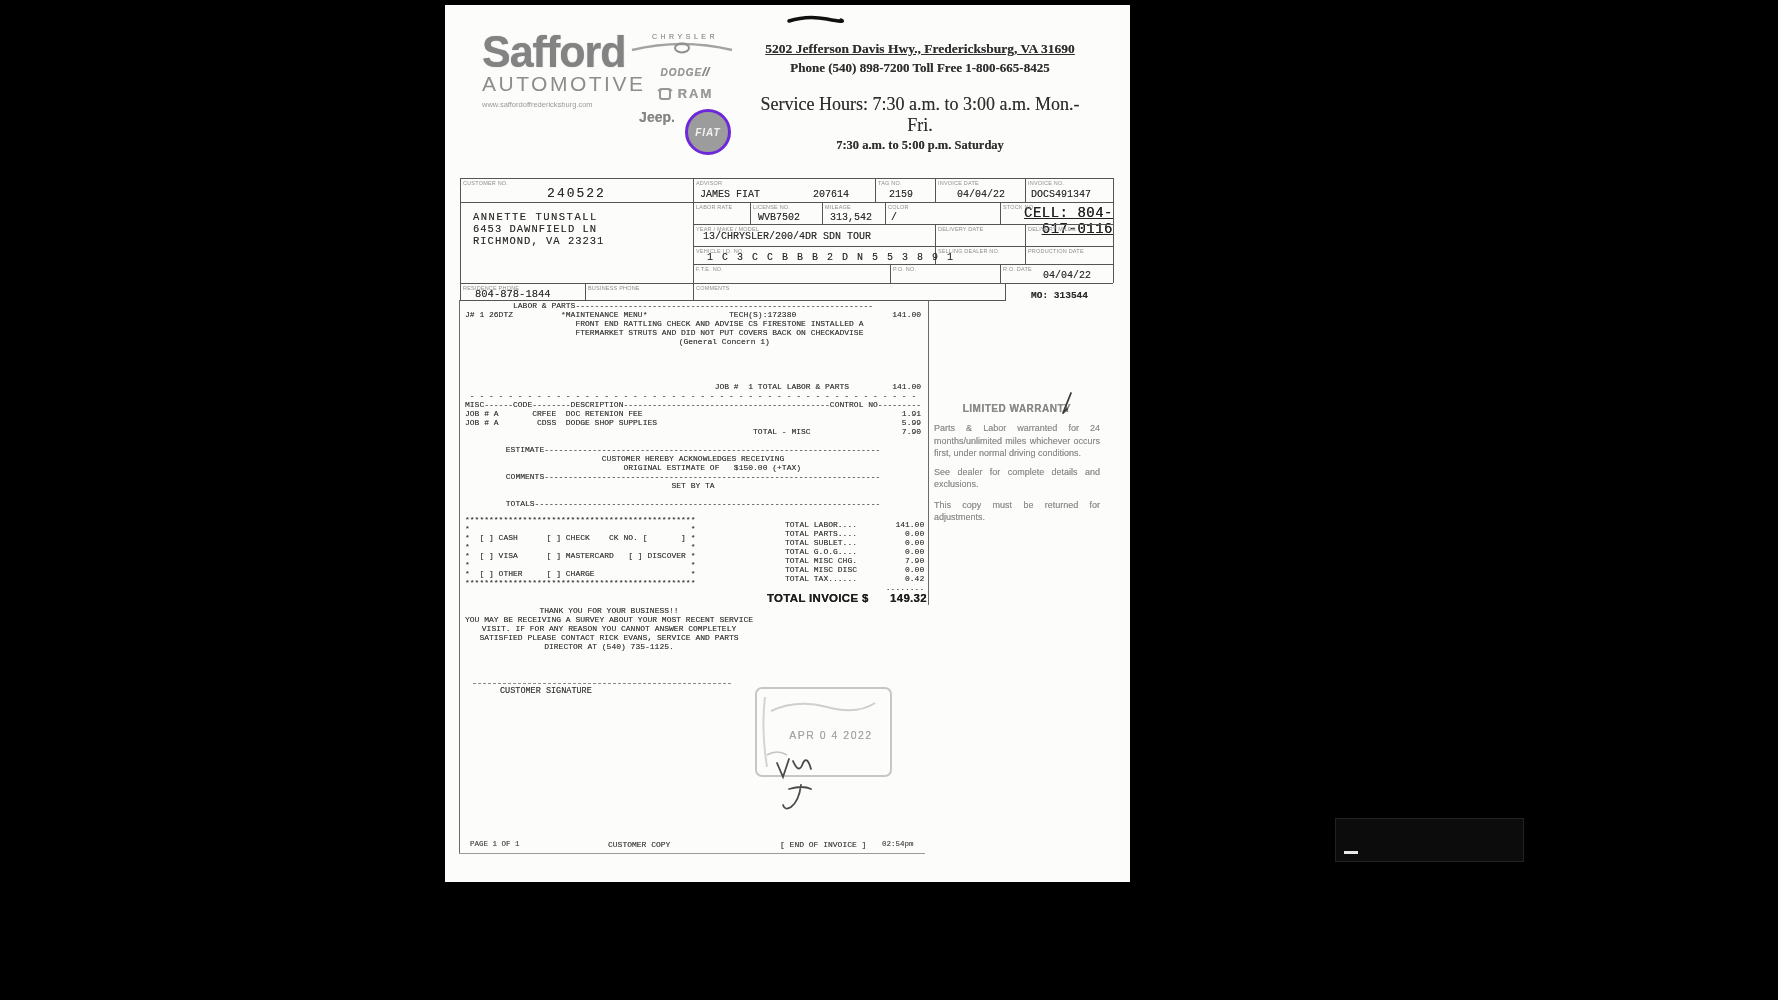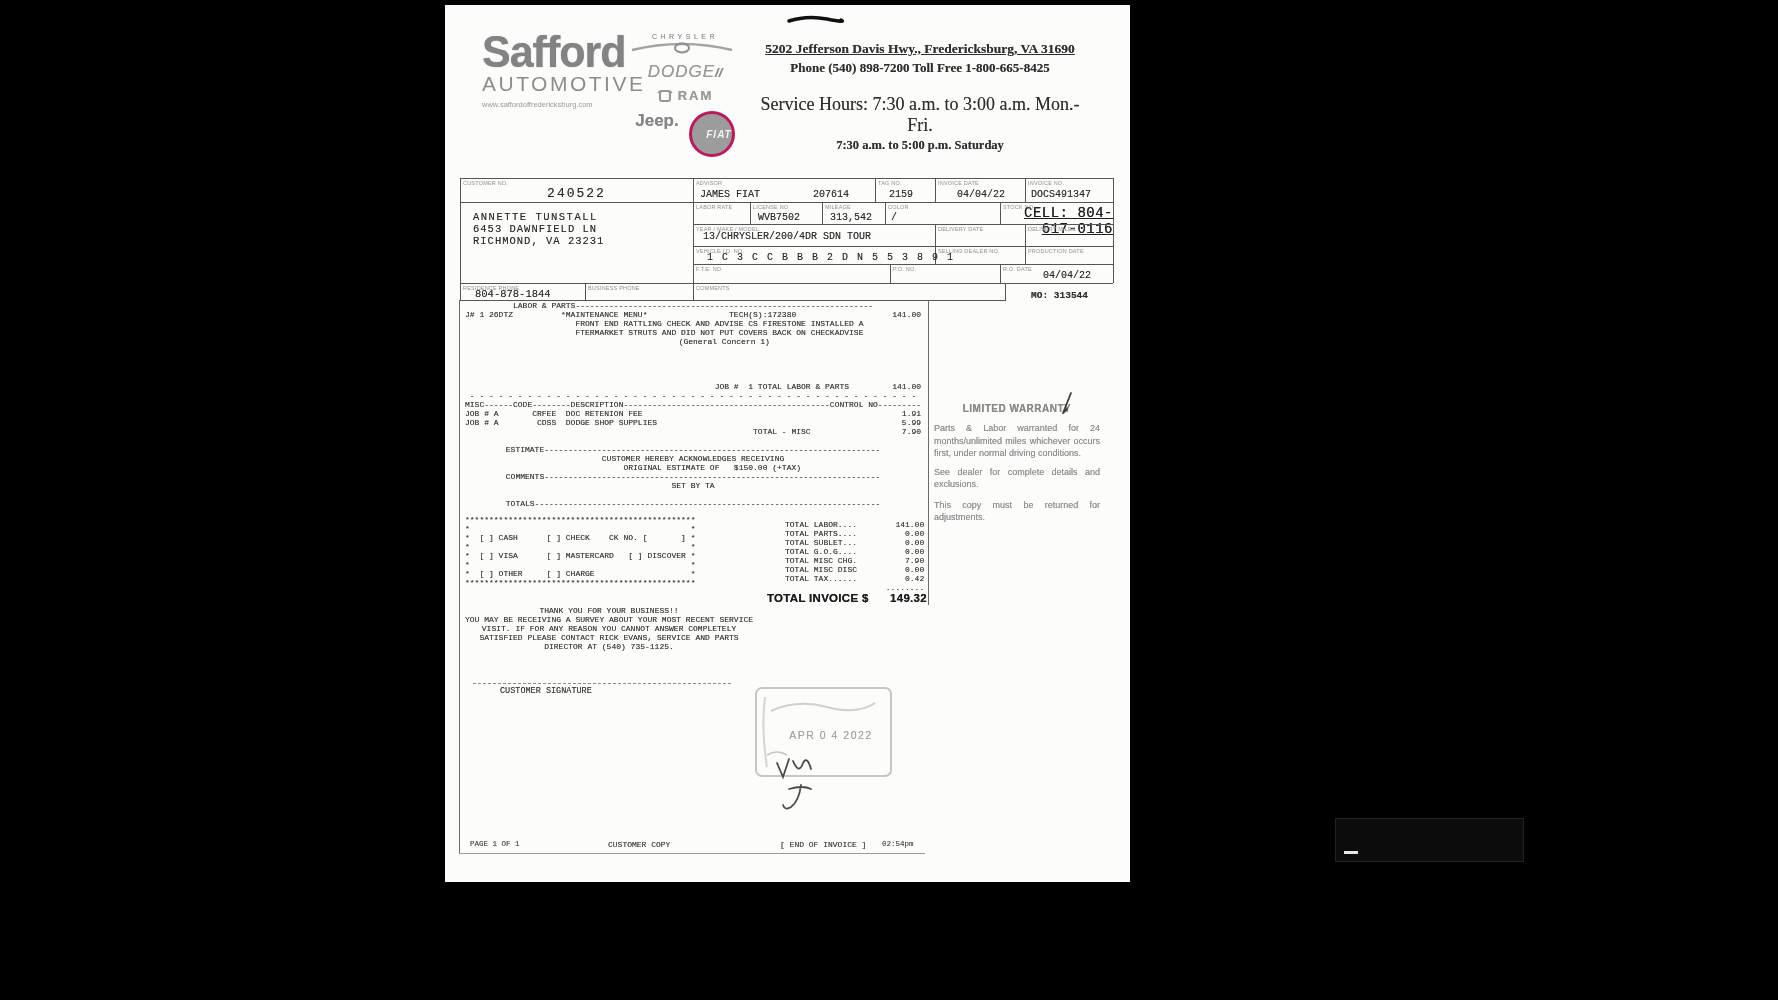--- a/index.html
+++ b/index.html
@@ -48,32 +48,32 @@
       <div class="logo-url" style="margin-top:4px;">www.saffordoffredericksburg.com</div>
     </div>
 
     <div class="abs" style="left:185px;top:28px;width:110px;">
       <div class="brand" style="font-size:7px;letter-spacing:3.5px;text-align:center;">CHRYSLER</div>
       <svg width="104" height="12">
         <path d="M2 8 Q 52 -4 102 8" stroke="#a3a3a3" stroke-width="2.5" fill="none"></path>
         <ellipse cx="52" cy="6" rx="7" ry="4.5" fill="none" stroke="#8f8f8f" stroke-width="2"></ellipse>
       </svg>
       <div style="margin-top:4px;text-align:center;">
-        <span class="brand" style="font-size:17px;font-weight:normal;font-style:italic;letter-spacing:1px;text-align:center;">DODGE</span><span class="brand" style="font-size:13px;font-weight:bold;font-style:italic;color:#8a8a8a;">//</span>
+        <span class="brand" style="font-size:10px;font-weight:bold;font-style:italic;letter-spacing:1px;text-align:center;">DODGE</span><span class="brand" style="font-size:13px;font-weight:bold;font-style:italic;color:#8a8a8a;">//</span>
       </div>
       <div style="margin-top:6px;display:flex;align-items:center;justify-content:center;gap:5px;">
         <svg width="16" height="14">
           <rect x="3" y="2" width="10" height="10" rx="2" fill="none" stroke="#979797" stroke-width="2"></rect>
           <path d="M1 4 Q 3 1 5 3 M15 4 Q 13 1 11 3" stroke="#979797" stroke-width="1.5" fill="none"></path>
         </svg>
         <span class="brand" style="font-size:13px;font-weight:bold;letter-spacing:2px;">RAM</span>
       </div>
       <div style="margin-top:8px;display:flex;align-items:flex-start;gap:10px;justify-content:center;">
-        <span class="brand" style="font-size:17px;font-weight:bold;color:#868686;">Jeep.</span>
-        <span style="width:40px;height:40px;border-radius:50%;background:#9c9c9c;border:3px solid #be185d;display:flex;align-items:center;justify-content:flex-end;">
+        <span class="brand" style="font-size:14px;font-weight:bold;color:#868686;">Jeep.</span>
+        <span style="width:40px;height:40px;border-radius:50%;background:#9c9c9c;border:3px solid #6d28d9;display:flex;align-items:center;justify-content:center;">
           <span style="color:#f2f2f2;font-size:10px;font-weight:bold;font-style:italic;letter-spacing:1px;">FIAT</span>
         </span>
       </div>
     </div>
 
     <div class="abs serif addr" style="left:315px;top:36px;width:320px;text-align:center;">
       <div style="font-size:13.5px;font-weight:bold;text-decoration:underline;">5202 Jefferson Davis Hwy., Fredericksburg, VA 31690</div>
       <div style="font-size:13px;font-weight:bold;margin-top:3px;">Phone (540) 898-7200   Toll Free 1-800-665-8425</div>
       <div style="font-size:18px;font-weight:normal;margin-top:18px;">Service Hours: 7:30 a.m. to 3:00 a.m.  Mon.-Fri.</div>
       <div style="font-size:12.5px;font-weight:bold;margin-top:2px;">7:30 a.m. to 5:00 p.m.  Saturday</div>

